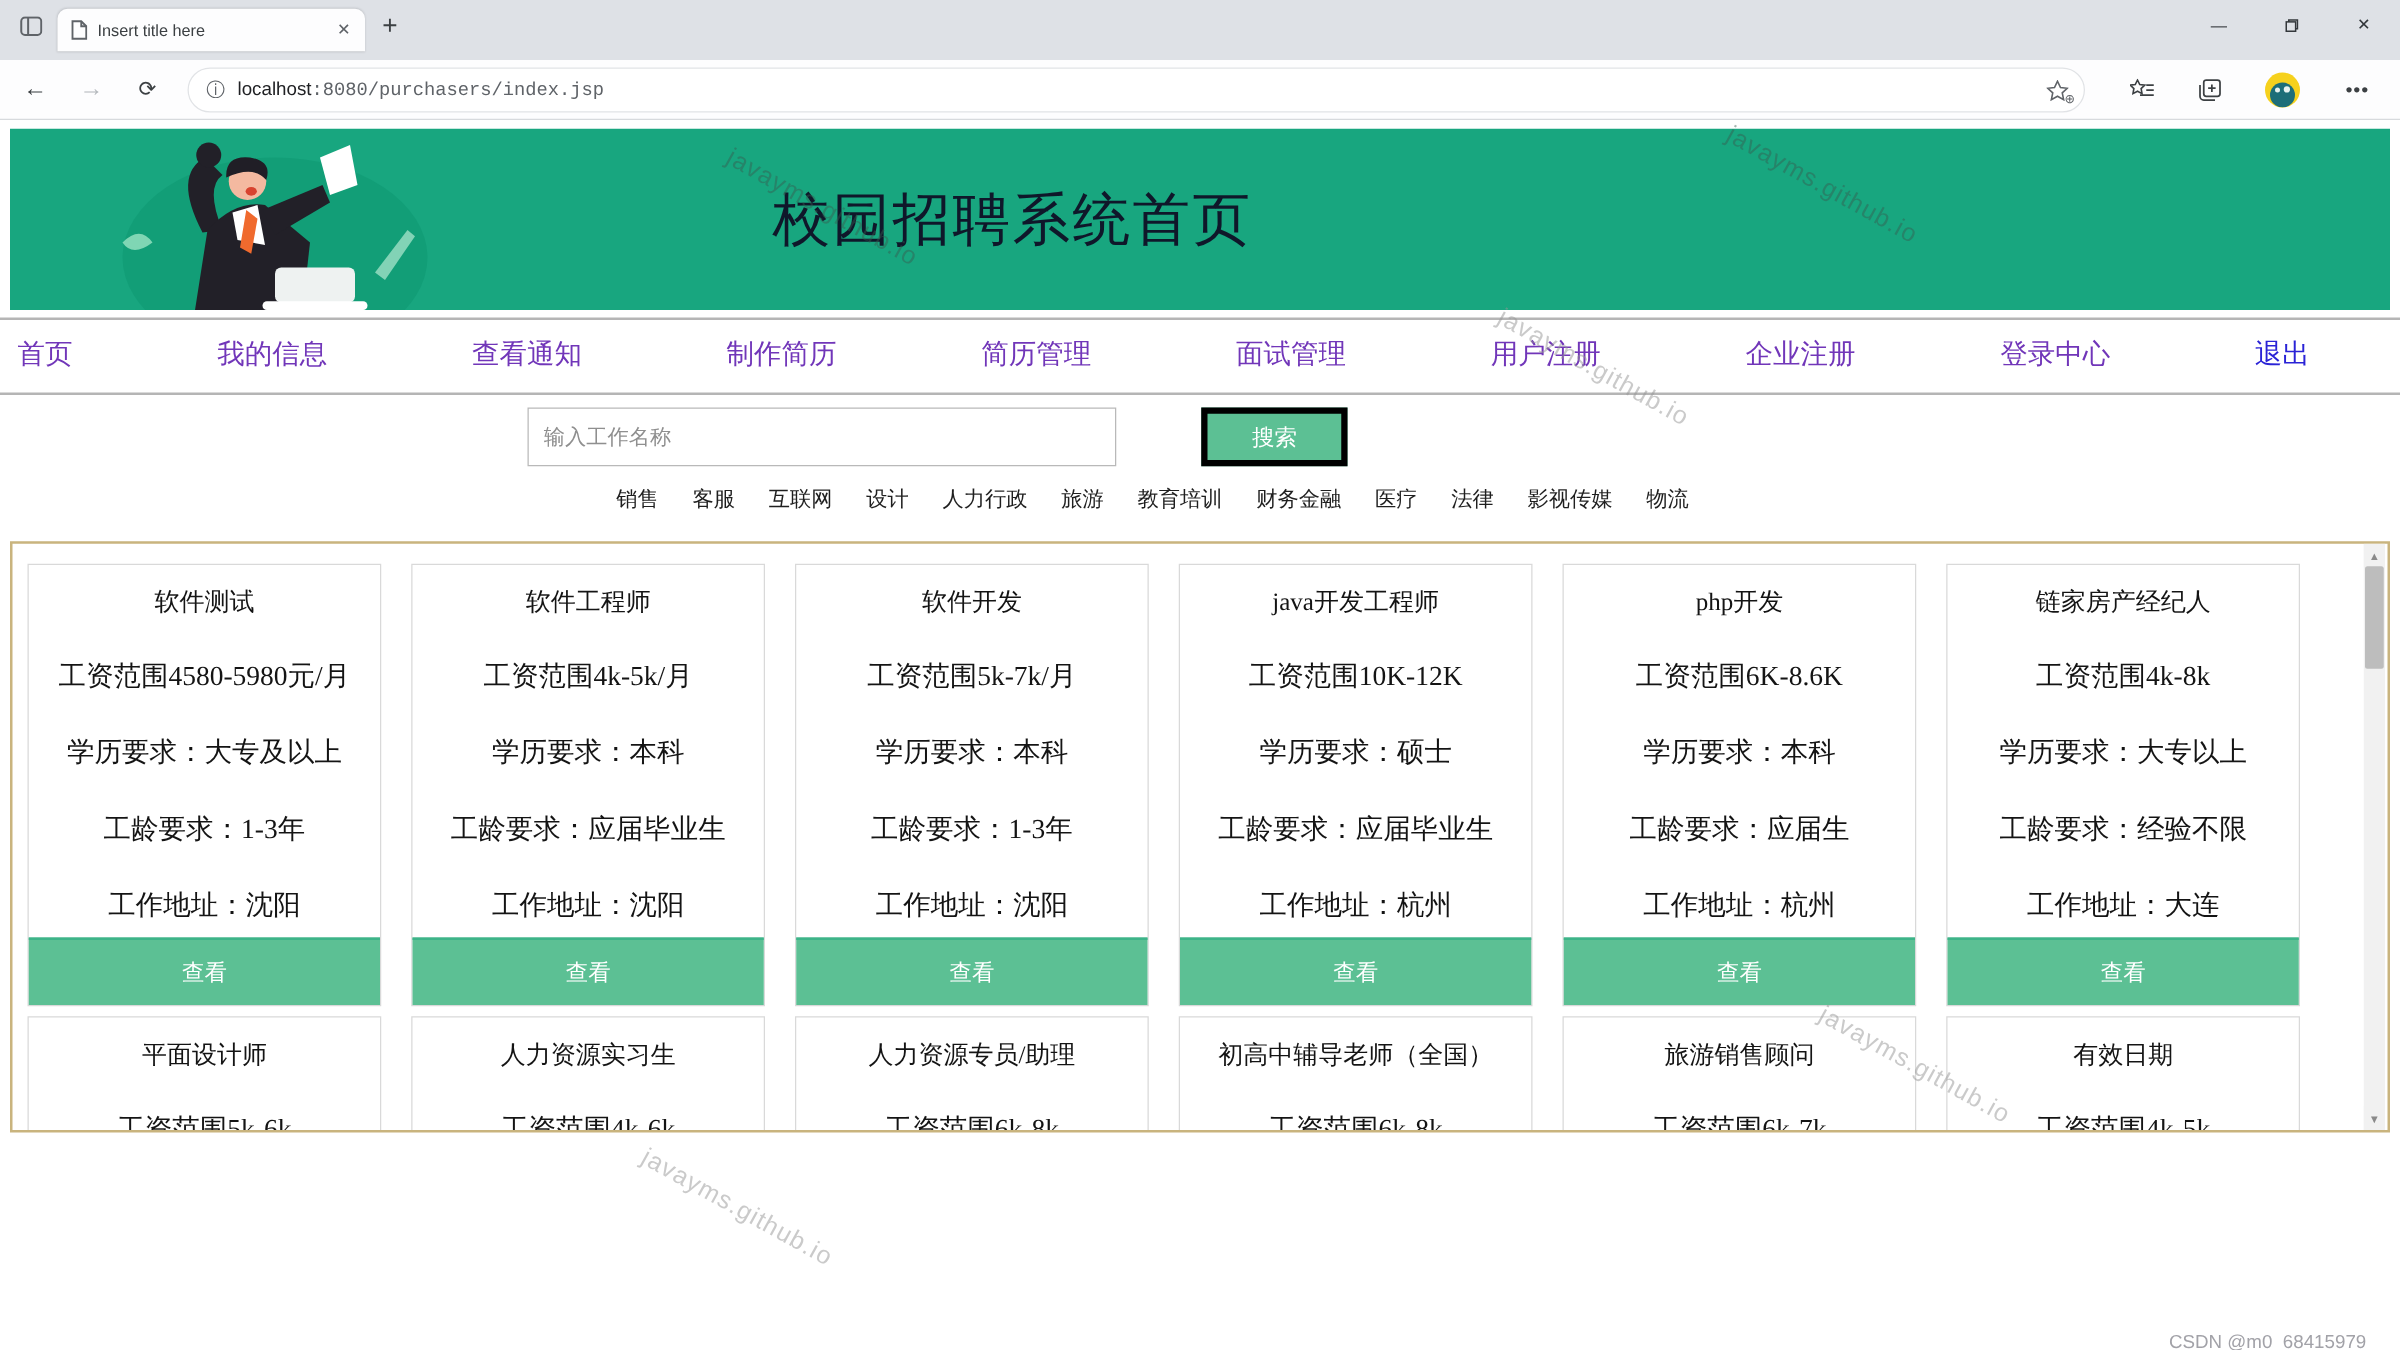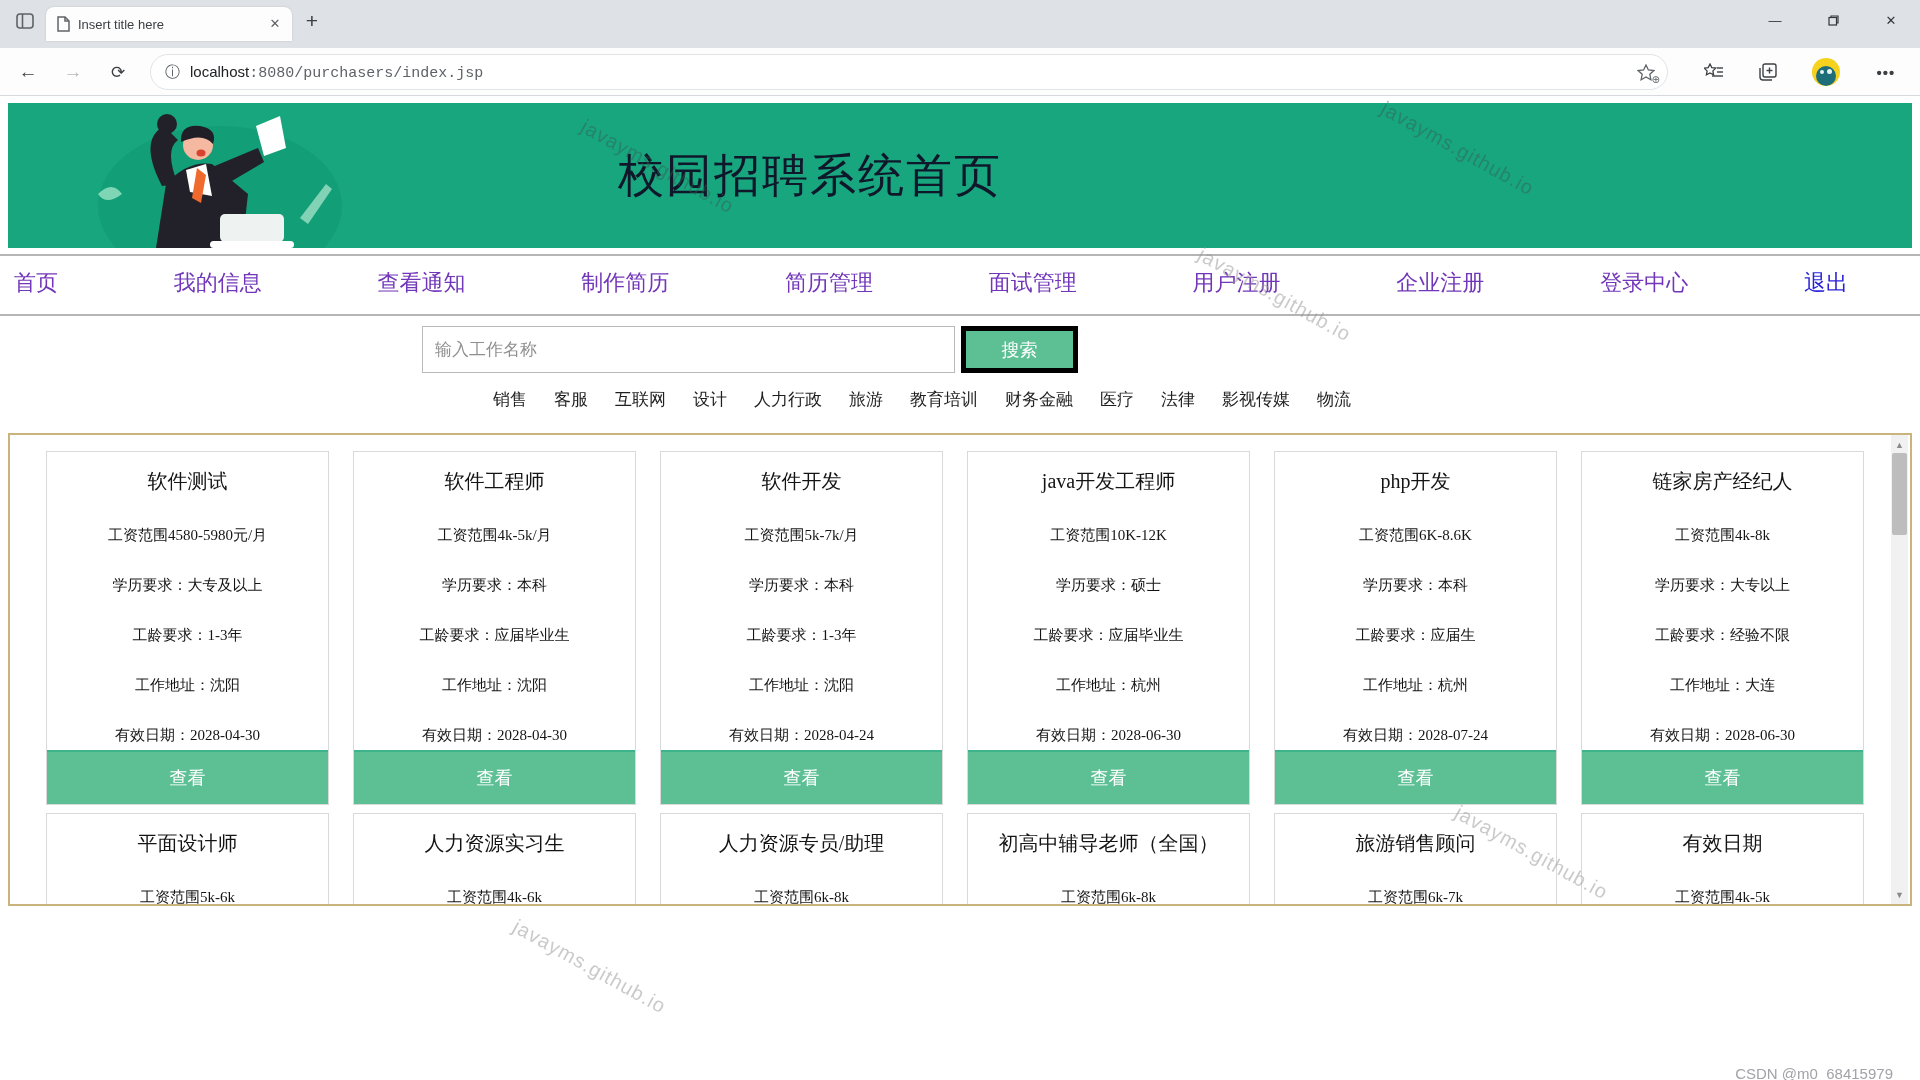--- a/index.html
+++ b/index.html
@@ -37,33 +37,33 @@
   .page { position:relative; height:991px; background:#fff; }
   .banner { margin:7px 8px 0 8px; height:145px; background:var(--banner-green,#18a67f); position:relative; overflow:hidden; }
   .banner-title { position:absolute; top:0; left:0; right:0; height:100%; display:flex; align-items:center; justify-content:center; padding-right:300px; color:#0f172a; font-size:46px; font-weight:400; letter-spacing:2px; font-family:"Liberation Sans",sans-serif; }
   .illus { position:absolute; left:62px; bottom:0; }
   .rule { height:2px; background:#b5b5b5; border:none; }
   .rule-1 { margin-top:6px; }
   .navbar { display:flex; justify-content:space-between; align-items:center; height:58px; padding:0 72px 4px 14px; font-family:"Liberation Serif","DejaVu Serif",serif; }
   .navbar a { font-size:22px; color:var(--nav-purple,#7136b9); text-decoration:none; cursor:pointer; }
   .navbar a.blue { color:var(--link-blue,#2a23d6); }
   .searchrow { position:relative; height:48px; margin-top:10px; }
-  .search-input { position:absolute; left:422px; top:0; width:533px; height:47px; border:1px solid #b9b9b9; font-size:17px; padding:0 12px; color:#b91c1c; outline:none; }
+  .search-input { position:absolute; left:422px; top:0; width:471px; height:47px; border:1px solid #b9b9b9; font-size:17px; padding:0 12px; color:#b91c1c; outline:none; }
   .search-input::placeholder { color:#8f8f8f; }
   .search-btn { position:absolute; left:961px; top:0; width:117px; height:47px; background:var(--button-green,#5cc094); border:5px solid #000000; color:#fff; font-size:18px; cursor:pointer; }
   .cats { display:flex; justify-content:center; gap:27px; margin-top:14px; padding-right:76px; font-size:17px; color:#1f1f1f; }
   .cats span { cursor:pointer; }
 
   
   .cards-container { margin:22px 8px 0 8px; height:473px; border:2px solid var(--container-border,#c9b47e); background:#fff; position:relative; overflow:hidden; }
-  .cards-row { display:flex; gap:24px; padding-left:36px; margin-top:16px; }
+  .cards-row { display:flex; gap:24px; padding-left:12px; margin-top:16px; }
   .cards-row.second { margin-top:8px; }
   .card { width:283px; height:354px; flex:none; background:#fff; border:1px solid #d9d9d9; text-align:center; position:relative; font-family:"Liberation Serif","DejaVu Serif",serif; color:#141414; }
   .job-title { font-size:20px; margin-top:16px; }
-  .job-line { font-size:15px; margin-top:31px; }
+  .job-line { font-size:22px; margin-top:31px; }
   .view-btn { position:absolute; left:0; right:0; bottom:0; height:54px; background:var(--button-green,#5cc094); border-top:2px solid #3db489; color:#fff; font-size:18px; display:flex; align-items:center; justify-content:center; font-family:"Liberation Sans",sans-serif; cursor:pointer; }
   .cc-scrollbar { position:absolute; top:0; right:2px; bottom:0; width:17px; background:#f1f1f1; }
   .sb-btn { height:19px; display:flex; align-items:center; justify-content:center; font-size:9px; color:#8a8a8a; background:#f1f1f1; }
   .sb-down { position:absolute; bottom:0; left:0; right:0; }
   .sb-thumb { position:absolute; top:18px; left:1px; width:15px; height:82px; background:#bdbdbd; border-radius:2px; }
 
   
   .wm { position:absolute; font-size:20px; letter-spacing:1px; transform:rotate(29deg); transform-origin:left top; pointer-events:none; white-space:nowrap; z-index:6; }
   .wm-green { color:rgba(55,90,80,.45); }
   .wm-gray { color:rgba(150,150,150,.5); }

